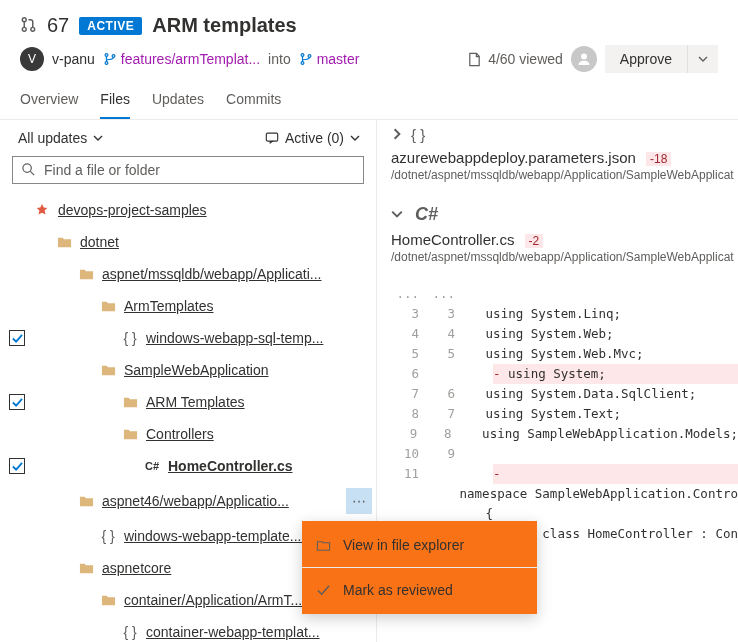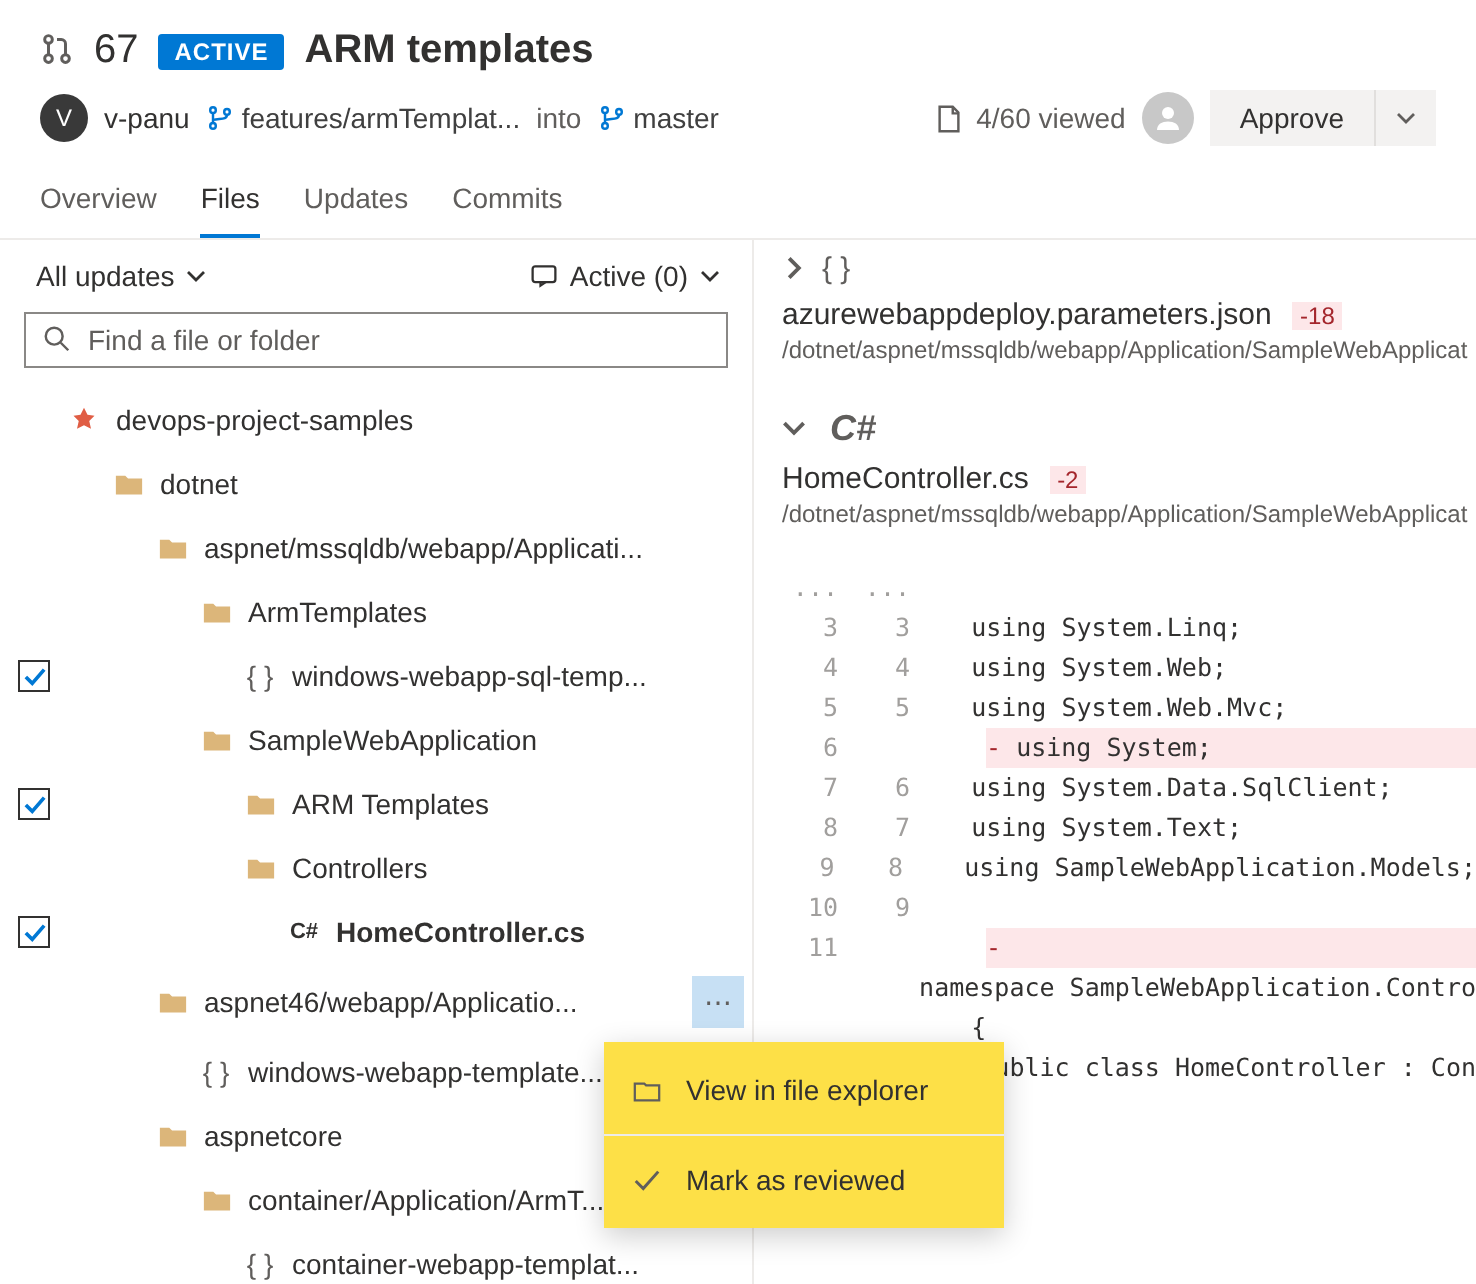--- a/index.html
+++ b/index.html
@@ -8,21 +8,21 @@
 
 .pr-header { padding: 14px 20px 6px; display: flex; align-items: center; gap: 10px; }
 .pr-icon { color: #605e5c; }
 .pr-number { font-size: 20px; color: #323130; font-weight: 400; }
 .badge-active { background: #0078d4; color: #fff; font-size: 12px; font-weight: 600; letter-spacing: 0.5px; padding: 2px 8px; border-radius: 2px; }
 .pr-title { font-size: 20px; font-weight: 600; }
 
 .pr-subheader { padding: 2px 20px 10px; display: flex; align-items: center; gap: 8px; }
 .avatar { width: 24px; height: 24px; border-radius: 50%; background: #393939; color: #fff; display: flex; align-items: center; justify-content: center; font-size: 12px; }
 .user { color: #323130; }
-.branch-ref { color: #404040; display: flex; align-items: center; gap: 4px; text-align: right; }
+.branch-ref { color: #a21caf; display: flex; align-items: center; gap: 4px; text-align: right; }
 .branch-ref svg { color: #0078d4; }
 .into { color: #605e5c; }
 .spacer { flex: 1; }
 .viewed { display: flex; align-items: center; gap: 6px; color: #605e5c; }
 .reviewer { width: 26px; height: 26px; border-radius: 50%; background: #c8c8c8; color: #fff; display: flex; align-items: center; justify-content: center; }
 .approve-wrap { display: flex; }
 .approve-btn { background: #f3f2f1; border: none; padding: 6px 15px; font-size: 14px; color: #323130; cursor: pointer; }
 .approve-dd { background: #f3f2f1; border: none; border-left: 1px solid #e1dfdd; padding: 6px 10px; cursor: pointer; color: #605e5c; }
 
 
@@ -46,21 +46,21 @@
 
 .tree { flex: 1; overflow-y: auto; padding-right: 4px; position: relative; }
 .tree::-webkit-scrollbar { width: 10px; }
 .tree::-webkit-scrollbar-thumb { background: #c8c6c4; }
 .row { display: flex; align-items: center; padding: 6px 0; cursor: pointer; min-height: 32px; }
 .row .gutter { width: 34px; display: flex; justify-content: center; }
 .check { width: 16px; height: 16px; border: 1px solid #323130; display: flex; align-items: center; justify-content: center; color: #0078d4; }
 .row .indent { display: inline-block; }
 .ficon { width: 16px; display: inline-flex; justify-content: center; margin-right: 8px; }
 .folder-ic { color: #dcb67a; }
-.label { white-space: nowrap; overflow: hidden; text-overflow: ellipsis; flex: 1; }
+.label { white-space: nowrap; overflow: hidden; text-overflow: ellipsis; flex: 1; text-decoration: underline; }
 .row .more { width: 26px; height: 26px; display: none; align-items: center; justify-content: center; color: #605e5c; }
 .row.has-more .more { display: flex; background: #c7e0f4; }
 .row.bold .label { font-weight: 600; }
 
 
 .right { padding: 6px 0 0 14px; }
 .file-block { margin-bottom: 22px; }
 .file-head { display: flex; align-items: center; gap: 8px; }
 .chevron { color: #605e5c; cursor: pointer; }
 .lang-badge { color: #605e5c; font-weight: 700; font-size: 18px; font-style: italic; margin-left: 4px; }
@@ -71,21 +71,21 @@
 
 .diff { font-family: "Consolas", monospace; font-size: 12.5px; margin-top: 20px; }
 .diff-row { display: flex; line-height: 1.6; }
 .ln { width: 36px; text-align: right; color: #a19f9d; padding-right: 8px; user-select: none; }
 .code { flex: 1; white-space: pre; }
 .diff-row.del .code { background: #fde7e9; margin-left: 30px; }
 .diff-row.del .code::before { content: "- "; color: #a4262c; }
 .diff-row.dots .ln { color: #a19f9d; }
 
 
-.ctx-menu { position: absolute; left: 302px; top: 521px; background: #fde047; box-shadow: 0 4px 14px rgba(0,0,0,0.2); z-index: 50; width: 200px; padding: 4px 0; }
+.ctx-menu { position: absolute; left: 302px; top: 521px; background: #f97316; box-shadow: 0 4px 14px rgba(0,0,0,0.2); z-index: 50; width: 235px; padding: 4px 0; }
 .ctx-item { display: flex; align-items: center; gap: 12px; padding: 12px 14px; cursor: pointer; }
 .ctx-sep { height: 1px; background: #edebe9; margin: 2px 0; }
 .ctx-item svg { color: #605e5c; }
 </style>
 </head>
 <body>
 
 <div class="pr-header">
   <span class="pr-icon">
     <svg width="17" height="17" viewBox="0 0 16 16" fill="none" stroke="currentColor" stroke-width="1.4">

